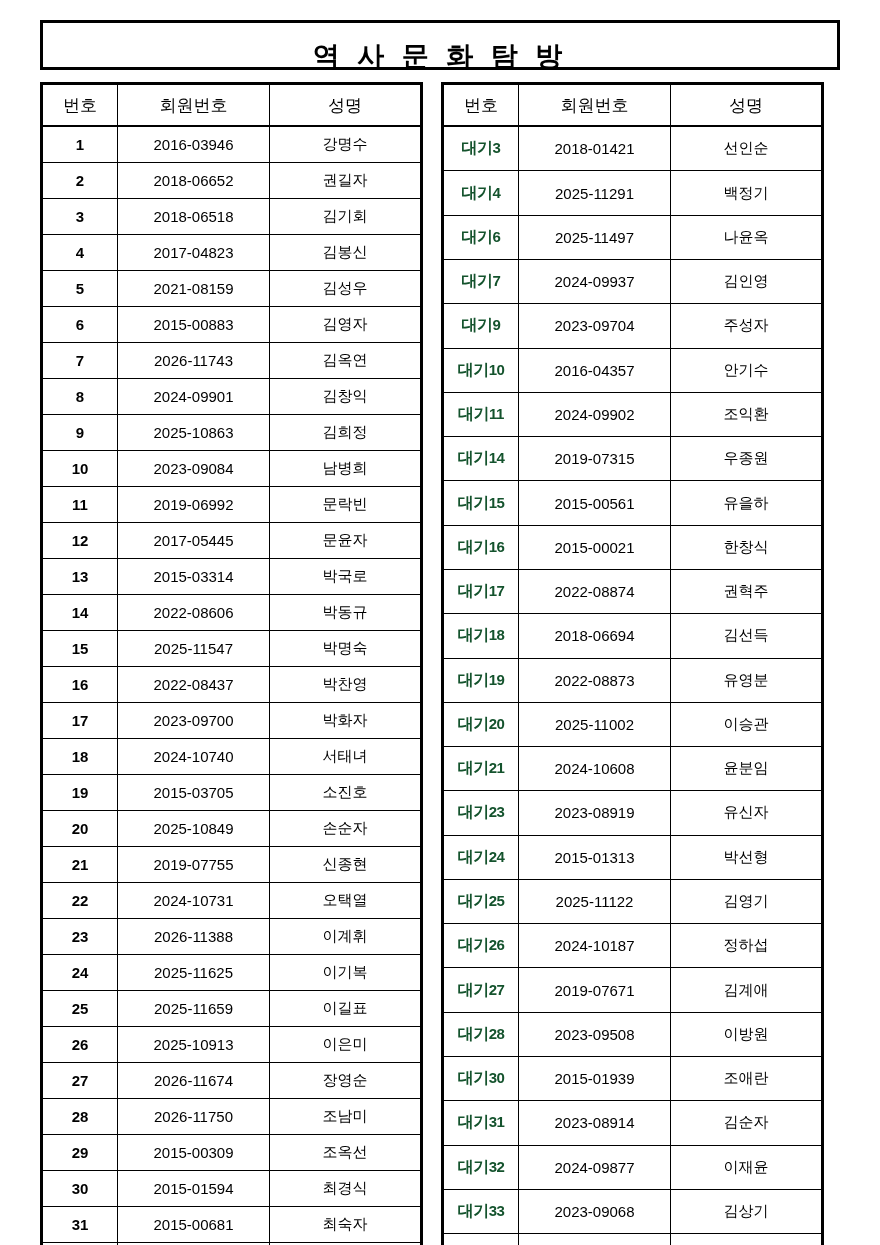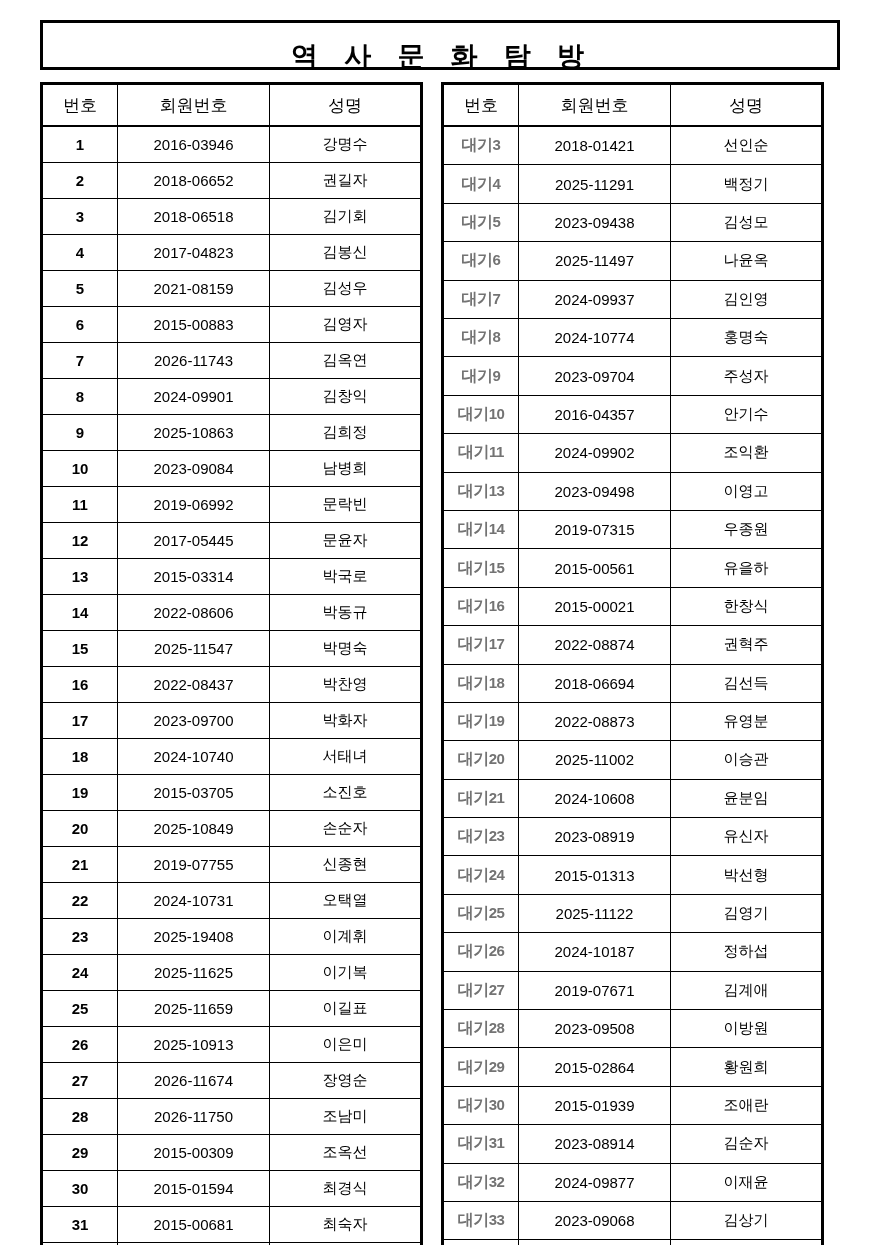--- a/index.html
+++ b/index.html
@@ -25,21 +25,21 @@
     height: 44px;
     display: flex;
     align-items: center;
     justify-content: center;
     margin-bottom: 12px;
   }
   .title-text {
     font-size: 27px;
     font-weight: bold;
     letter-spacing: 5px;
-    font-family: Liberation Mono, monospace;
+    font-family: Liberation Sans, sans-serif;
     margin-top: 22px;
   }
   .tables {
     display: flex;
     gap: 18px;
   }
   table.roster {
     border-collapse: collapse;
     table-layout: fixed;
     width: 382px;
@@ -65,21 +65,21 @@
   col.c-no { width: 76px; }
   col.c-id { width: 152px; }
   col.c-name { width: 152px; }
 
   td.no {
     font-weight: bold;
     font-size: 16px;
     font-family: "Liberation Sans", sans-serif;
   }
   td.no.wait {
-    color: #737373;
+    color: #14532d;
     font-size: 15px;
     letter-spacing: -0.5px;
   }
   td.id {
     font-size: 15px;
     font-family: "Liberation Sans", sans-serif;
   }
   td.name {
     font-size: 17px;
     font-family: "Liberation Serif", serif;
@@ -217,21 +217,21 @@
             <td class="id">2019-07755</td>
             <td class="name">신종현</td>
           </tr>
           <tr>
             <td class="no">22</td>
             <td class="id">2024-10731</td>
             <td class="name">오택열</td>
           </tr>
           <tr>
             <td class="no">23</td>
-            <td class="id">2025-19408</td>
+            <td class="id">2026-11388</td>
             <td class="name">이계휘</td>
           </tr>
           <tr>
             <td class="no">24</td>
             <td class="id">2025-11625</td>
             <td class="name">이기복</td>
           </tr>
           <tr>
             <td class="no">25</td>
             <td class="id">2025-11659</td>
@@ -293,60 +293,45 @@
             <td class="no wait"><span class="wait-label">대기</span><span class="wait-num">3</span></td>
             <td class="id">2018-01421</td>
             <td class="name">선인순</td>
           </tr>
           <tr>
             <td class="no wait"><span class="wait-label">대기</span><span class="wait-num">4</span></td>
             <td class="id">2025-11291</td>
             <td class="name">백정기</td>
           </tr>
           <tr>
-            <td class="no wait"><span class="wait-label">대기</span><span class="wait-num">5</span></td>
-            <td class="id">2023-09438</td>
-            <td class="name">김성모</td>
-          </tr>
-          <tr>
             <td class="no wait"><span class="wait-label">대기</span><span class="wait-num">6</span></td>
             <td class="id">2025-11497</td>
             <td class="name">나윤옥</td>
           </tr>
           <tr>
             <td class="no wait"><span class="wait-label">대기</span><span class="wait-num">7</span></td>
             <td class="id">2024-09937</td>
             <td class="name">김인영</td>
           </tr>
           <tr>
-            <td class="no wait"><span class="wait-label">대기</span><span class="wait-num">8</span></td>
-            <td class="id">2024-10774</td>
-            <td class="name">홍명숙</td>
-          </tr>
-          <tr>
             <td class="no wait"><span class="wait-label">대기</span><span class="wait-num">9</span></td>
             <td class="id">2023-09704</td>
             <td class="name">주성자</td>
           </tr>
           <tr>
             <td class="no wait"><span class="wait-label">대기</span><span class="wait-num">10</span></td>
             <td class="id">2016-04357</td>
             <td class="name">안기수</td>
           </tr>
           <tr>
             <td class="no wait"><span class="wait-label">대기</span><span class="wait-num">11</span></td>
             <td class="id">2024-09902</td>
             <td class="name">조익환</td>
           </tr>
           <tr>
-            <td class="no wait"><span class="wait-label">대기</span><span class="wait-num">13</span></td>
-            <td class="id">2023-09498</td>
-            <td class="name">이영고</td>
-          </tr>
-          <tr>
             <td class="no wait"><span class="wait-label">대기</span><span class="wait-num">14</span></td>
             <td class="id">2019-07315</td>
             <td class="name">우종원</td>
           </tr>
           <tr>
             <td class="no wait"><span class="wait-label">대기</span><span class="wait-num">15</span></td>
             <td class="id">2015-00561</td>
             <td class="name">유을하</td>
           </tr>
           <tr>
@@ -403,25 +388,20 @@
             <td class="no wait"><span class="wait-label">대기</span><span class="wait-num">27</span></td>
             <td class="id">2019-07671</td>
             <td class="name">김계애</td>
           </tr>
           <tr>
             <td class="no wait"><span class="wait-label">대기</span><span class="wait-num">28</span></td>
             <td class="id">2023-09508</td>
             <td class="name">이방원</td>
           </tr>
           <tr>
-            <td class="no wait"><span class="wait-label">대기</span><span class="wait-num">29</span></td>
-            <td class="id">2015-02864</td>
-            <td class="name">황원희</td>
-          </tr>
-          <tr>
             <td class="no wait"><span class="wait-label">대기</span><span class="wait-num">30</span></td>
             <td class="id">2015-01939</td>
             <td class="name">조애란</td>
           </tr>
           <tr>
             <td class="no wait"><span class="wait-label">대기</span><span class="wait-num">31</span></td>
             <td class="id">2023-08914</td>
             <td class="name">김순자</td>
           </tr>
           <tr>

